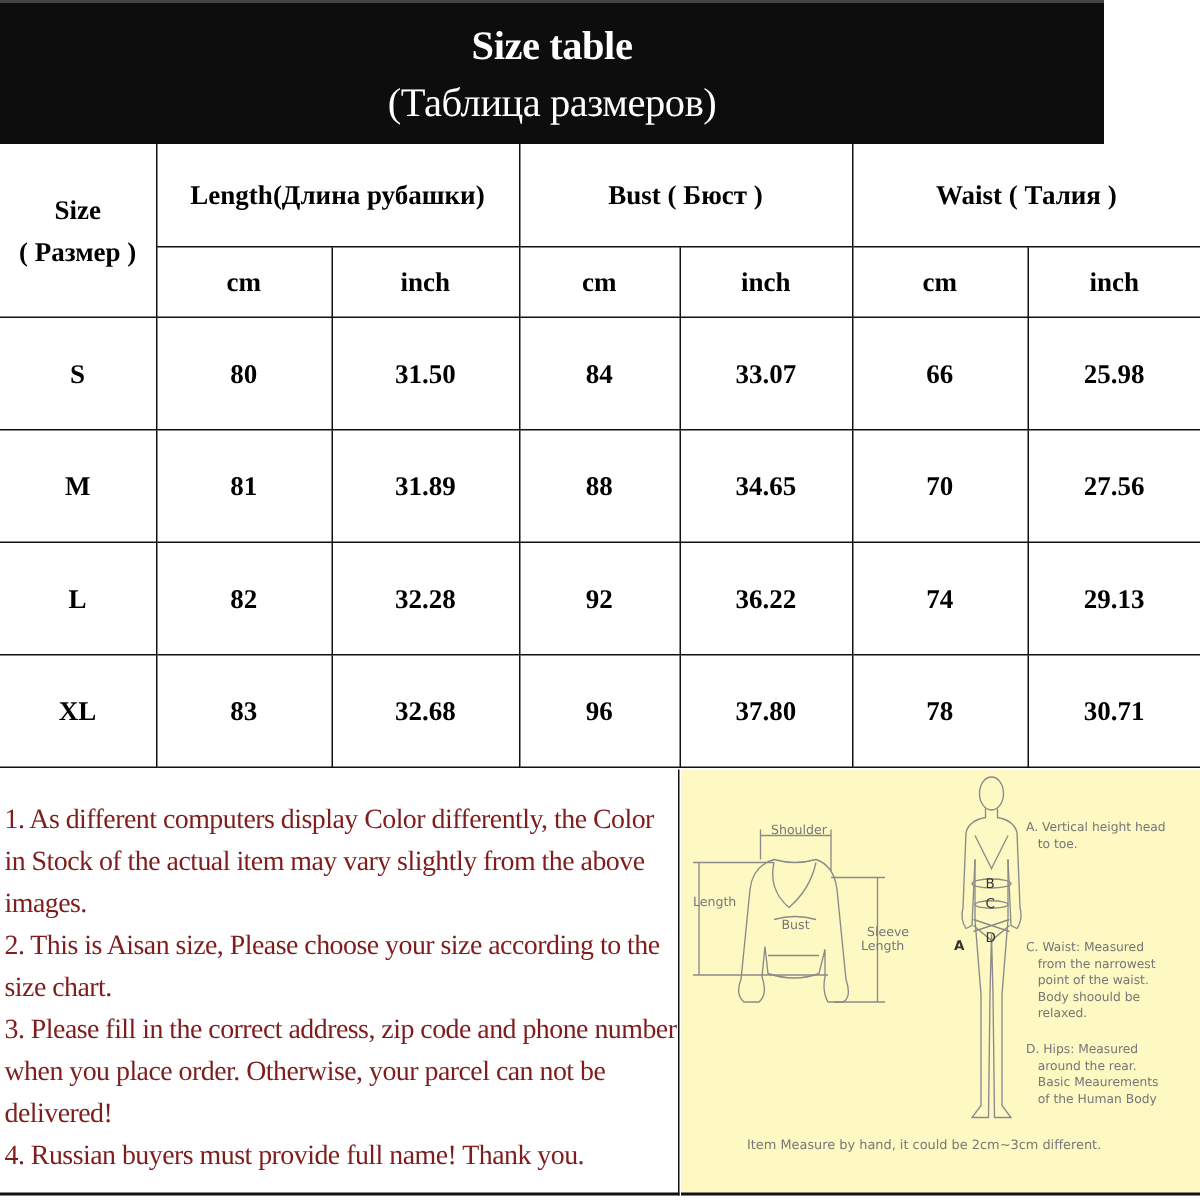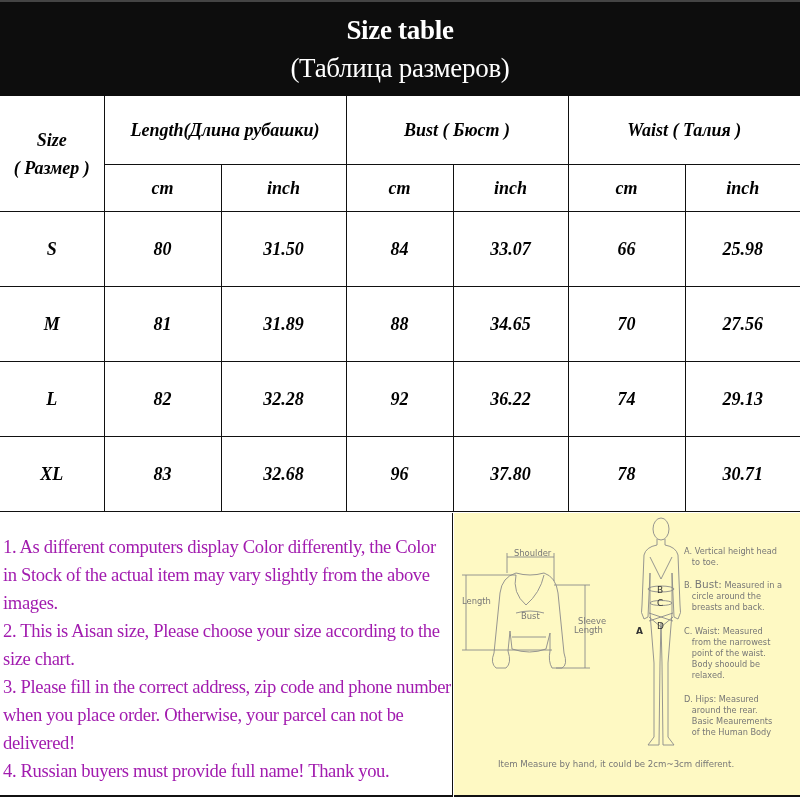--- a/index.html
+++ b/index.html
@@ -2,53 +2,53 @@
 <html><head>
 <meta charset="utf-8">
 <style>
   html, body { margin: 0; padding: 0; }
   body {
     width: 800px; height: 800px; overflow: hidden; background: #ffffff;
     font-family: "Liberation Serif", "DejaVu Serif", serif; color: #000;
     position: relative;
   }
   .header {
-    position: absolute; left: 0; top: 0; width: 800px; height: 96px;
+    position: absolute; left: 0; top: 0; width: 736px; height: 96px;
     background: #0d0d0d; color: #fff; text-align: center;
     border-top: 2px solid #444; box-sizing: border-box;
   }
   .header .t1 { position: absolute; left: 0; right: 0; top: 13px; font-size: 27px; font-weight: bold; letter-spacing: -0.3px; }
   .header .t2 { position: absolute; left: 0; right: 0; top: 51px; font-size: 27px; font-weight: normal; letter-spacing: -0.3px; }
 
   table.size {
     position: absolute; left: 0; top: 96px; width: 800px;
     border-collapse: collapse; table-layout: fixed;
   }
   table.size td, table.size th {
     border: 1.5px solid #111; text-align: center; vertical-align: middle;
-    font-weight: bold; padding: 0; font-size: 18px; font-style: italic;
+    font-weight: bold; padding: 0; font-size: 18px;
   }
   table.size th { font-weight: bold; }
   .h1 th { height: 68px; font-size: 17px; }
   .h2 th { height: 46px; font-size: 18px; }
   .sizecell { font-size: 17px; line-height: 28px; }
   .drow td { height: 74px; font-size: 19px; }
   table.size tr:first-child th { border-top: none; }
   table.size td:first-child, table.size th:first-child { border-left: none; }
   table.size td:last-child, table.size th:last-child { border-right: none; margin-top: 39px; }
 
   .bottom {
     position: absolute; left: 0; top: 513px; width: 800px; height: 287px;
   }
   .notes {
     position: absolute; left: 0; top: 0; width: 453px; height: 284px;
     border-right: 1.5px solid #111; border-bottom: 2px solid #111; box-sizing: border-box;
     padding: 20px 0 0 3px;
     font-family: "Liberation Serif", serif; font-size: 18.6px; line-height: 28px;
-    letter-spacing: -0.35px; color: #a21caf;
+    letter-spacing: -0.35px; color: #7f1d1d;
   }
   .notes p { margin: 0; }
   .diagram {
     position: absolute; left: 454px; top: 0; width: 418px; height: 284px;
     border-bottom: 2px solid #111; box-sizing: border-box; background: #fef9c3;
     font-family: "DejaVu Sans", sans-serif; color: #777;
   }
   .diagram svg { position: absolute; left: 0; top: 0; }
   .lbl { position: absolute; font-size: 8.4px; color: #777; line-height: 11px; }
   .legend-item { position: absolute; left: 230px; font-size: 8.2px; line-height: 11px; color: #777; width: 115px; }
@@ -179,25 +179,20 @@
 
     <span class="lbl" style="left:182px;top:113px;font-size:9px;color:#333;font-weight:bold">A</span>
     <span class="lbl" style="left:203px;top:72px;font-size:9px;color:#333">B</span>
     <span class="lbl" style="left:203px;top:85px;font-size:9px;color:#333">C</span>
     <span class="lbl" style="left:203px;top:108px;font-size:9px;color:#333">D</span>
 
     <div class="legend-item" style="top:33px">
       <span>A.</span> <span>Vertical height head</span><br>
       &nbsp;&nbsp;&nbsp;<span>to toe.</span>
     </div>
-    <div class="legend-item" style="top:66px">
-      <span>B.</span> <span class="k">Bust:</span> <span>Measured in a</span><br>
-      &nbsp;&nbsp;&nbsp;<span>circle around the</span><br>
-      &nbsp;&nbsp;&nbsp;<span>breasts and back.</span>
-    </div>
     <div class="legend-item" style="top:113px">
       <span>C.</span> <span>Waist: Measured</span><br>
       &nbsp;&nbsp;&nbsp;<span>from the narrowest</span><br>
       &nbsp;&nbsp;&nbsp;<span>point of the waist.</span><br>
       &nbsp;&nbsp;&nbsp;<span>Body shoould be</span><br>
       &nbsp;&nbsp;&nbsp;<span>relaxed.</span>
     </div>
     <div class="legend-item" style="top:181px">
       <span>D.</span> <span>Hips: Measured</span><br>
       &nbsp;&nbsp;&nbsp;<span>around the rear.</span><br>

